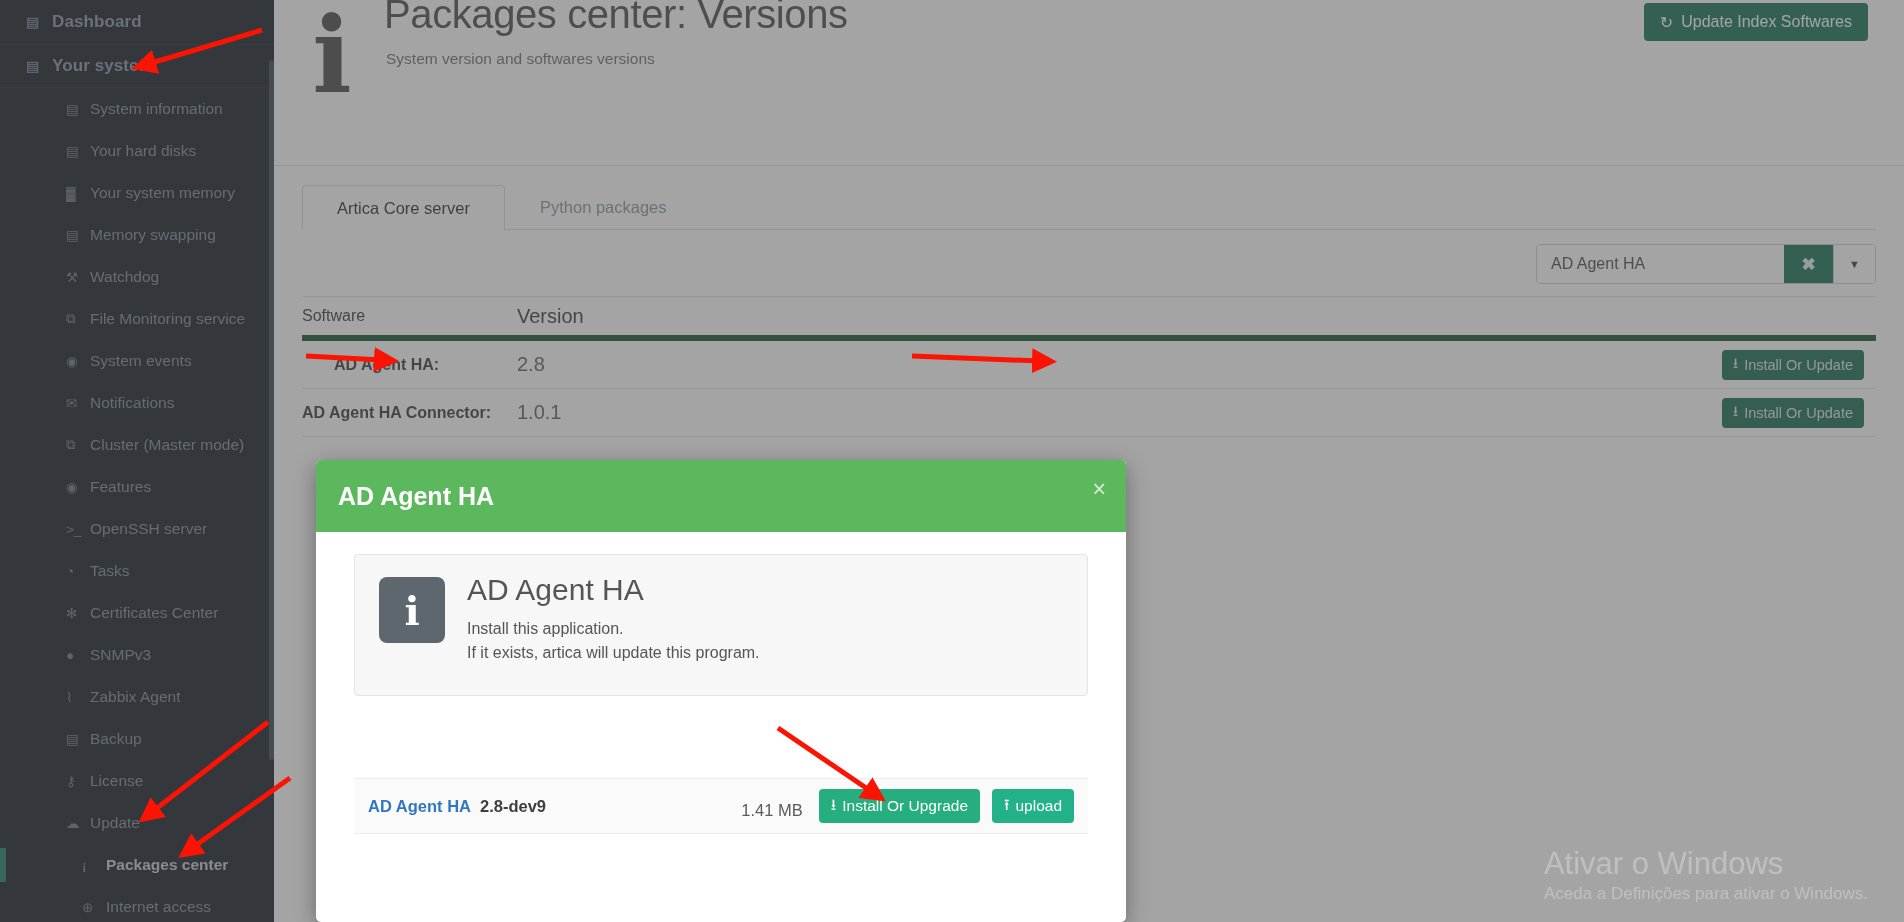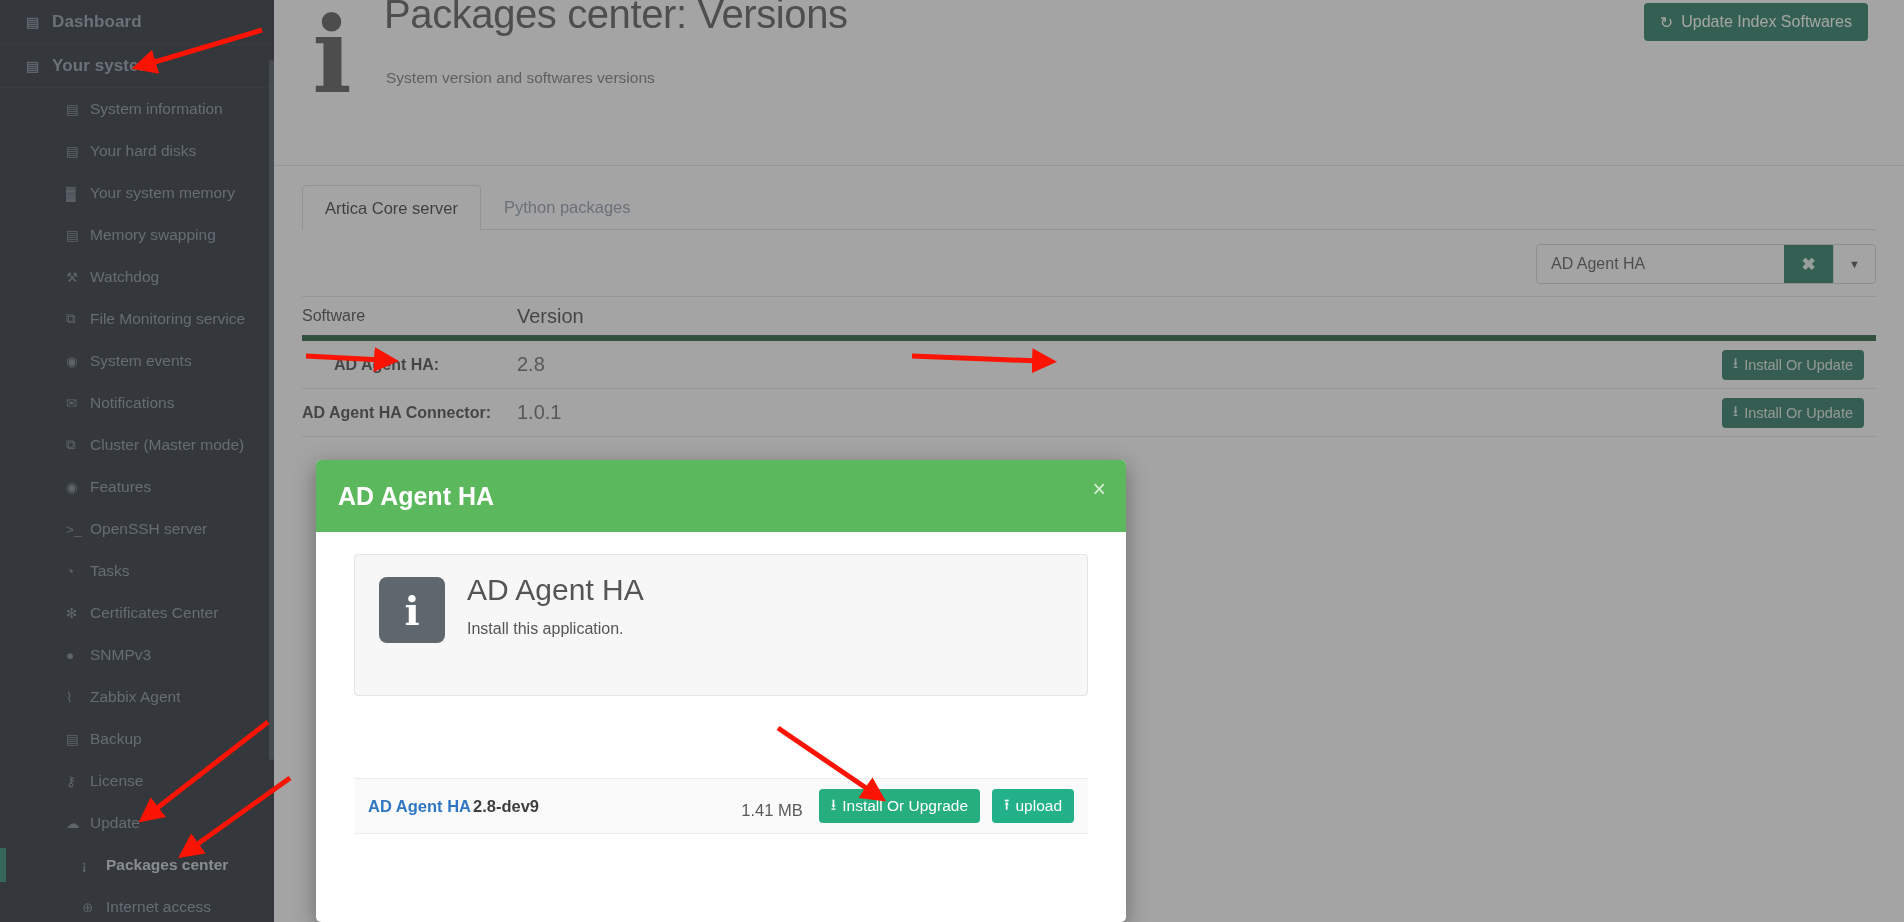--- a/index.html
+++ b/index.html
@@ -63,38 +63,38 @@
     color: #4a4a4a;
     display: flex; align-items: flex-start; justify-content: center;
   }
   .ph-icon .glyph { font-size: 104px; line-height: 1; font-family: "DejaVu Serif", serif; font-weight: 700; }
   .ph-title {
     position: absolute; left: 110px; top: -8px;
     font-size: 40px; color: #4c4c4c; font-weight: 400;
     letter-spacing: -.4px;
   }
   .ph-sub {
-    position: absolute; left: 112px; top: 69px;
+    position: absolute; left: 112px; top: 50px;
     font-size: 15.5px; color: #6f6f6f;
   }
   .btn-update-index {
     position: absolute; right: 36px; top: 3px;
     height: 38px; padding: 0 16px;
     background: #147254; color: #ffffff;
     border: none; border-radius: 4px;
     font-size: 16px; font-family: "Liberation Sans", sans-serif;
     display: flex; align-items: center; gap: 8px;
     cursor: pointer;
   }
 
   
   .tabs-wrap { position: relative; padding: 20px 28px 0 28px; }
   .tabs { display: flex; align-items: flex-end; border-bottom: 1px solid #dcdcdc; height: 44px; }
   .tab {
-    height: 44px; padding: 0 22px;
+    height: 44px; padding: 0 34px;
     display: flex; align-items: center;
     font-size: 16.5px; color: #8794a3; cursor: pointer;
     border: 1px solid transparent; border-bottom: none;
     border-radius: 4px 4px 0 0;
     position: relative;
   }
   .tab.active {
     color: #2d2d2d; background: #fff;
     border-color: #dcdcdc;
     margin-bottom: -1px; height: 45px;
@@ -180,21 +180,21 @@
   }
   .info-name { font-size: 30px; color: #555; font-weight: 400; margin-bottom: 10px; margin-top: -4px; }
   .info-line { font-size: 16px; color: #555; line-height: 1.5; }
   .dl-row {
     margin: 82px 38px 0 38px;
     height: 56px; background: #fafafa;
     border-top: 1px solid #ececec; border-bottom: 1px solid #ececec;
     display: flex; align-items: center; padding: 0 14px;
   }
   .dl-name { font-size: 16.5px; color: #2f77c2; font-weight: 700; }
-  .dl-ver { font-size: 16.5px; color: #3e3e3e; font-weight: 700; margin-left: 2px; }
+  .dl-ver { font-size: 16.5px; color: #3e3e3e; font-weight: 700; margin-left: 9px; }
   .dl-spacer { flex: 1; }
   .dl-size { font-size: 16.5px; color: #5a5a5a; margin-right: 16px; margin-top: 8px; }
   .btn-green {
     background: #27ae7f; color: #fff; border: none; border-radius: 4px;
     height: 34px; padding: 0 12px; font-size: 15.5px;
     font-family: "Liberation Sans", sans-serif;
     display: flex; align-items: center; gap: 6px; cursor: pointer;
   }
   .btn-green.upload { margin-left: 12px; background: #23b189; }
 
@@ -384,39 +384,44 @@
       </button>
     </div>
     <div class="modal-body">
       <div class="info-panel">
         <div class="info-icon">
           <span>i</span>
         </div>
         <div>
           <div class="info-name">AD Agent HA</div>
           <div class="info-line">Install this application.</div>
+          <div class="info-line">If it exists, artica will update this program.</div>
         </div>
       </div>
     </div>
     <div class="dl-row">
       <a class="dl-name">AD Agent HA</a>
       <span class="dl-ver">2.8-dev9</span>
       <span class="dl-spacer"></span>
       <span class="dl-size">1.41 MB</span>
       <button class="btn-green">
         <span>⭳</span>
         <span>Install Or Upgrade</span>
       </button>
       <button class="btn-green upload">
         <span>⭱</span>
         <span>upload</span>
       </button>
     </div>
   </div>
 
+  <div class="watermark">
+    <div class="wm1">Ativar o Windows</div>
+    <div class="wm2">Aceda a Definições para ativar o Windows.</div>
+  </div>
 
   <svg class="arrows" id="arrows" viewBox="0 0 1904 922" width="1904" height="922">
       <defs>
         <marker id="ah" markerWidth="5" markerHeight="5" refX="1.6" refY="2.5" orient="auto">
           <path d="M0,0 L5,2.5 L0,5 Z" fill="#fb1303"></path>
         </marker>
       </defs>
       <line x1="262" y1="30" x2="148" y2="64" stroke="#fb1303" stroke-width="5" marker-end="url(#ah)"></line>
       <line x1="306" y1="356" x2="382" y2="360" stroke="#fb1303" stroke-width="5" marker-end="url(#ah)"></line>
       <line x1="912" y1="356" x2="1040" y2="361" stroke="#fb1303" stroke-width="5" marker-end="url(#ah)"></line>

